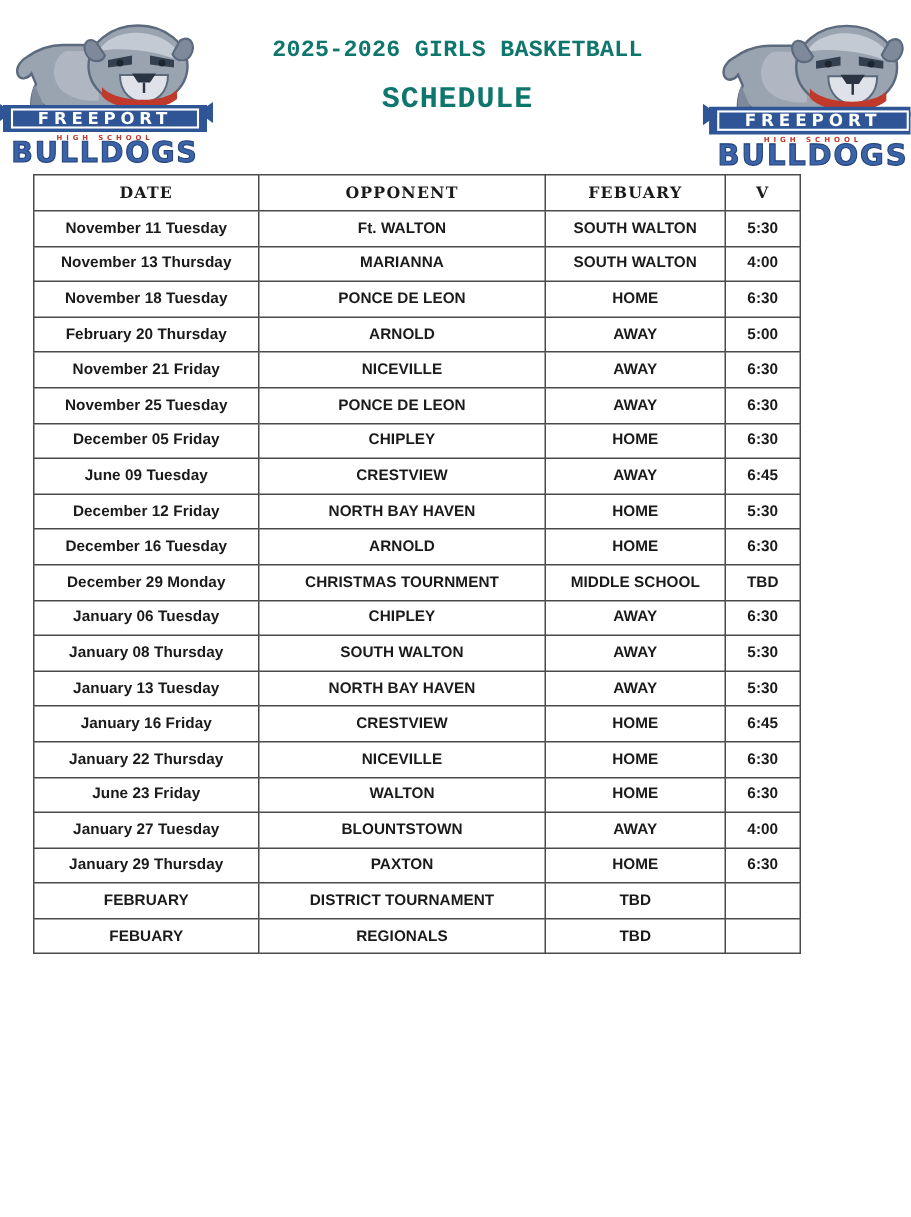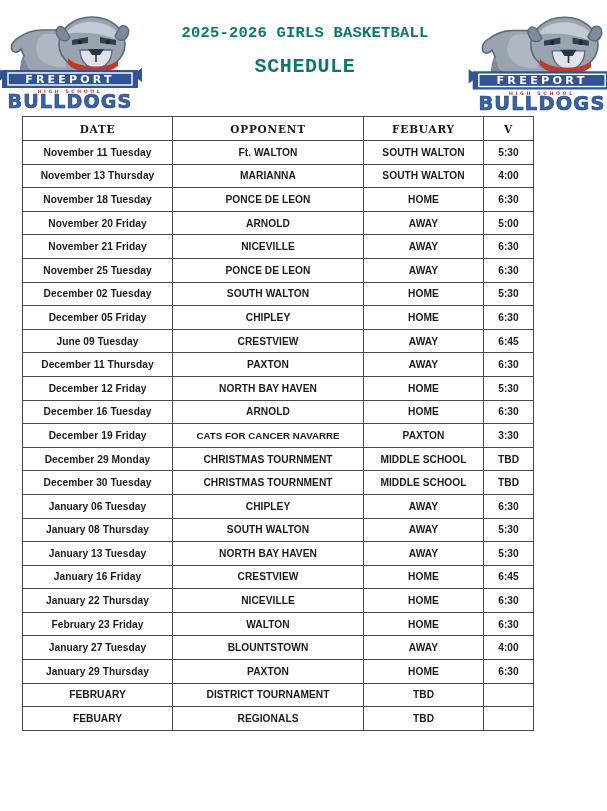--- a/index.html
+++ b/index.html
@@ -217,92 +217,68 @@
           <td>SOUTH WALTON</td>
           <td>4:00</td>
         </tr>
         <tr>
           <td>November 18 Tuesday</td>
           <td>PONCE DE LEON</td>
           <td>HOME</td>
           <td>6:30</td>
         </tr>
         <tr>
-          <td>November 20 Friday</td>
+          <td>February 20 Thursday</td>
           <td>ARNOLD</td>
           <td>AWAY</td>
           <td>5:00</td>
         </tr>
         <tr>
           <td>November 21 Friday</td>
           <td>NICEVILLE</td>
           <td>AWAY</td>
           <td>6:30</td>
         </tr>
         <tr>
           <td>November 25 Tuesday</td>
           <td>PONCE DE LEON</td>
           <td>AWAY</td>
           <td>6:30</td>
         </tr>
         <tr>
-          <td>December 02 Tuesday</td>
-          <td>SOUTH WALTON</td>
-          <td>HOME</td>
-          <td>5:30</td>
-        </tr>
-        <tr>
           <td>December 05 Friday</td>
           <td>CHIPLEY</td>
           <td>HOME</td>
           <td>6:30</td>
         </tr>
         <tr>
           <td>June 09 Tuesday</td>
           <td>CRESTVIEW</td>
           <td>AWAY</td>
           <td>6:45</td>
         </tr>
         <tr>
-          <td>December 11 Thursday</td>
-          <td>PAXTON</td>
-          <td>AWAY</td>
-          <td>6:30</td>
-        </tr>
-        <tr>
           <td>December 12 Friday</td>
           <td>NORTH BAY HAVEN</td>
           <td>HOME</td>
           <td>5:30</td>
         </tr>
         <tr>
           <td>December 16 Tuesday</td>
           <td>ARNOLD</td>
           <td>HOME</td>
           <td>6:30</td>
-        </tr>
-        <tr>
-          <td>December 19 Friday</td>
-          <td class="opp-long">CATS FOR CANCER NAVARRE</td>
-          <td>PAXTON</td>
-          <td>3:30</td>
         </tr>
         <tr>
           <td>December 29 Monday</td>
           <td>CHRISTMAS TOURNMENT</td>
           <td>MIDDLE SCHOOL</td>
           <td>TBD</td>
         </tr>
         <tr>
-          <td>December 30 Tuesday</td>
-          <td>CHRISTMAS TOURNMENT</td>
-          <td>MIDDLE SCHOOL</td>
-          <td>TBD</td>
-        </tr>
-        <tr>
           <td>January 06 Tuesday</td>
           <td>CHIPLEY</td>
           <td>AWAY</td>
           <td>6:30</td>
         </tr>
         <tr>
           <td>January 08 Thursday</td>
           <td>SOUTH WALTON</td>
           <td>AWAY</td>
           <td>5:30</td>
@@ -319,21 +295,21 @@
           <td>HOME</td>
           <td>6:45</td>
         </tr>
         <tr>
           <td>January 22 Thursday</td>
           <td>NICEVILLE</td>
           <td>HOME</td>
           <td>6:30</td>
         </tr>
         <tr>
-          <td>February 23 Friday</td>
+          <td>June 23 Friday</td>
           <td>WALTON</td>
           <td>HOME</td>
           <td>6:30</td>
         </tr>
         <tr>
           <td>January 27 Tuesday</td>
           <td>BLOUNTSTOWN</td>
           <td>AWAY</td>
           <td>4:00</td>
         </tr>

